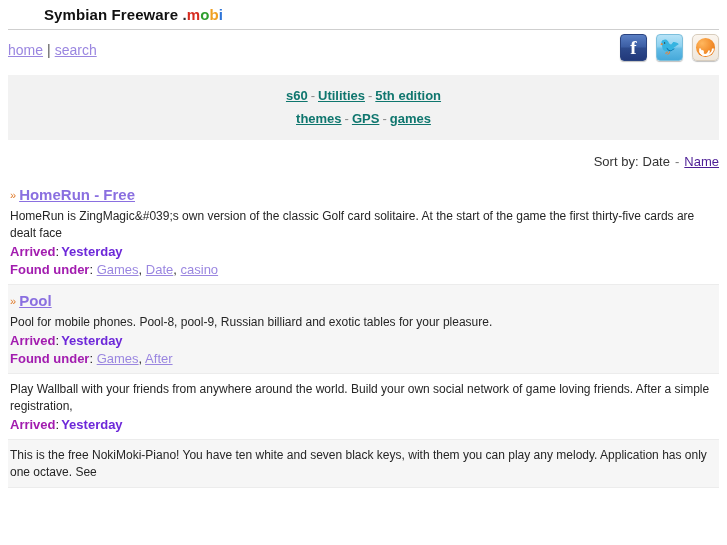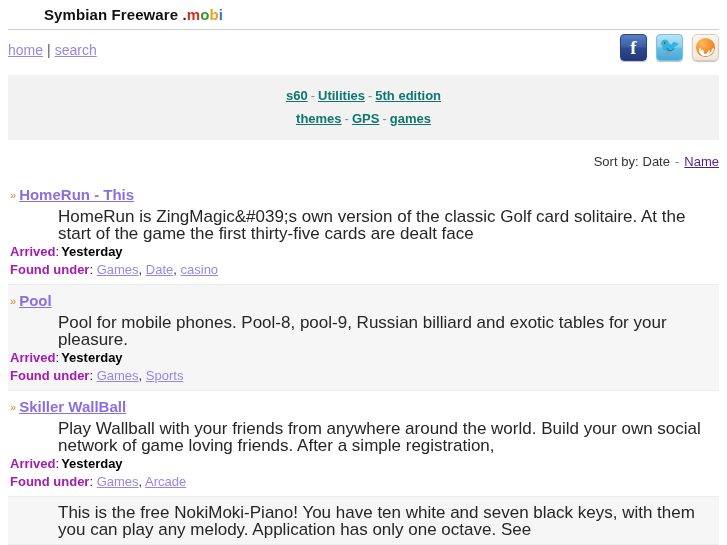--- a/index.html
+++ b/index.html
@@ -205,36 +205,35 @@
     vertical-align: 1px;
   }
   .item-title {
     color: #8a6fe0;
     text-decoration: underline;
     font-weight: bold;
     font-size: 15px;
   }
   .item-desc {
     color: #262626;
-    font-size: 17px;
+    font-size: 12px;
     line-height: 17px;
     padding: 1px 0 0 0;
-    margin-left: 48px;
   }
   .meta {
     font-size: 13px;
     line-height: 17px;
     padding-top: 1px;
   }
   .meta .k {
     font-weight: bold;
     color: #a21caf;
   }
   .meta .arrived-val {
-    color: #000000;
+    color: #6d28d9;
     font-weight: bold;
     padding-left: 2px;
   }
   .meta a {
     color: #9a86e0;
     text-decoration: underline;
   }
   .meta .comma { color: #333333; }
 </style>
 </head>
@@ -273,33 +272,31 @@
     <a href="#">themes</a><span class="dotsep">-</span><a href="#">GPS</a><span class="dotsep">-</span><a href="#">games</a>
   </div>
 </div>
 
 <div class="sortrow">
   <span class="lbl">Sort by:</span><span class="cur">Date</span><span class="dash">-</span><a href="#">Name</a>
 </div>
 
 <div class="list">
     <div class="item plain">
-      <div class="item-title-row"><span class="bullet">»</span><a href="#" class="item-title">HomeRun - This</a></div>
+      <div class="item-title-row"><span class="bullet">»</span><a href="#" class="item-title">HomeRun - Free</a></div>
       <div class="item-desc">HomeRun is ZingMagic&amp;#039;s own version of the classic Golf card solitaire. At the start of the game the first thirty-five cards are dealt face</div>
       <div class="meta"><span class="k">Arrived</span>:<span class="arrived-val">Yesterday</span></div>
       <div class="meta"><span class="k">Found under</span>: <a href="#">Games</a><span class="comma">, </span><a href="#">Date</a><span class="comma">, </span><a href="#">casino</a></div>
     </div>
     <div class="item alt">
       <div class="item-title-row"><span class="bullet">»</span><a href="#" class="item-title">Pool</a></div>
       <div class="item-desc">Pool for mobile phones. Pool-8, pool-9, Russian billiard and exotic tables for your pleasure.</div>
       <div class="meta"><span class="k">Arrived</span>:<span class="arrived-val">Yesterday</span></div>
-      <div class="meta"><span class="k">Found under</span>: <a href="#">Games</a><span class="comma">, </span><a href="#">Sports</a></div>
+      <div class="meta"><span class="k">Found under</span>: <a href="#">Games</a><span class="comma">, </span><a href="#">After</a></div>
     </div>
     <div class="item plain">
-      <div class="item-title-row"><span class="bullet">»</span><a href="#" class="item-title">Skiller WallBall</a></div>
       <div class="item-desc">Play Wallball with your friends from anywhere around the world. Build your own social network of game loving friends. After a simple registration,</div>
       <div class="meta"><span class="k">Arrived</span>:<span class="arrived-val">Yesterday</span></div>
-      <div class="meta"><span class="k">Found under</span>: <a href="#">Games</a><span class="comma">, </span><a href="#">Arcade</a></div>
     </div>
     <div class="item alt">
       <div class="item-desc">This is the free NokiMoki-Piano! You have ten white and seven black keys, with them you can play any melody. Application has only one octave. See</div>
     </div>
   </div>
 
 </body></html>

